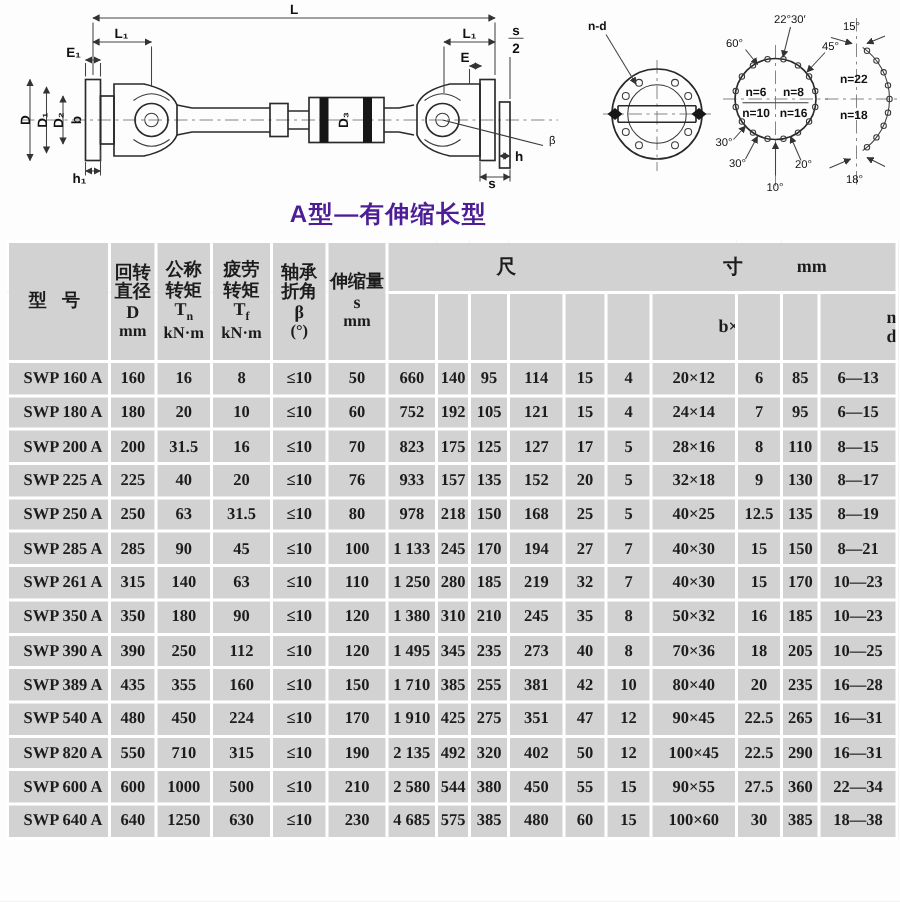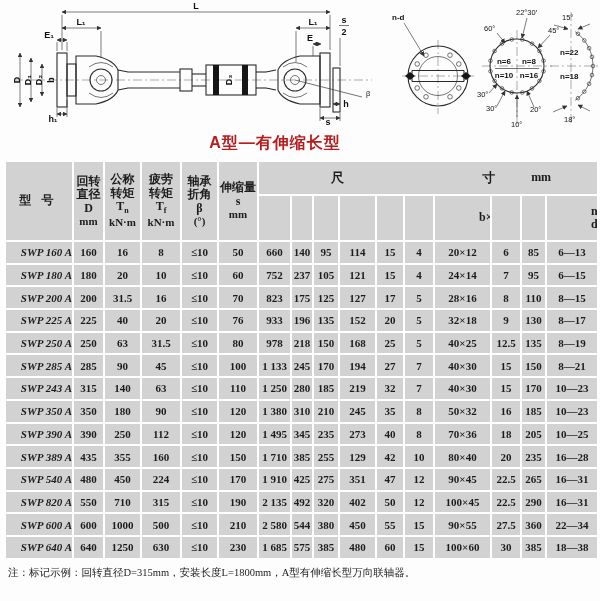--- a/index.html
+++ b/index.html
@@ -1,23 +1,23 @@
 <!DOCTYPE html>
 <html><head>
 <meta charset="utf-8">
 <style>
   html,body{margin:0;padding:0;}
   .page{position:relative;width:600px;height:601px;background:#fdfdfd;overflow:hidden;
         font-family:"Liberation Serif","DejaVu Serif",serif;color:#1c1c1c;}
   
   .drawing-area{position:relative;width:600px;height:160px;background:#fdfdfd;}
   .drawing-area svg{position:absolute;top:0;left:0;}
-  .caption{position:absolute;left:150px;top:133px;width:250px;text-align:center;
+  .caption{position:absolute;left:134px;top:133px;width:250px;text-align:center;
            font-family:"Liberation Sans","DejaVu Sans",sans-serif;
-           font-weight:bold;font-size:16px;letter-spacing:1px;color:#b91c1c;}
+           font-weight:bold;font-size:16px;letter-spacing:1px;color:#4c1d95;}
   .out{stroke:#2a2a2a;stroke-width:1.1;fill:none;}
   .thin{stroke:#3a3a3a;stroke-width:0.7;fill:none;}
   .dim{stroke:#444;stroke-width:0.7;fill:none;}
   .cl{stroke:#777;stroke-width:0.6;fill:none;stroke-dasharray:9 3 2 3;}
   .solidfill{fill:#161616;stroke:none;}
   .t{font-family:"Liberation Sans","DejaVu Sans",sans-serif;fill:#111;}
   .t9{font-size:9px;font-weight:bold;}
   .t8{font-size:8px;font-weight:bold;}
   .t7{font-size:7.5px;}
   
@@ -28,21 +28,21 @@
   thead th{font-size:12px;font-weight:bold;line-height:1.12;}
   thead .dims-group{height:32px;}
   .dgwrap{display:flex;align-items:center;font-size:13px;}
   .dg1{margin-left:72px;} .dg2{margin-left:auto;} .dg3{margin-left:36px;margin-right:46px;font-size:12px;}
   .subhead th{height:44px;padding-left:44px;}
   .hsub{font-size:8px;font-weight:bold;}
   .hnote{display:block;font-size:7.5px;font-weight:bold;line-height:1;}
   .unit{font-size:11px;}
   .model-title{letter-spacing:0.85em;padding-left:0.4em;text-align:right;}
   tbody td{height:20.7px;font-size:11px;font-weight:bold;white-space:nowrap;}
-  tbody td.model{text-align:right;padding-left:6px;font-style:italic;}
+  tbody td.model{text-align:center;padding-left:6px;}
   
   .notes{margin:5px 0 0 8px;font-size:10.5px;line-height:15px;color:#222;}
   .note2{margin-left:56px;}
 </style>
 </head>
 <body>
 
 <div class="page">
 
   <div class="drawing-area">
@@ -319,21 +319,21 @@
           <td>6—13</td>
         </tr>
         <tr>
           <td class="model">SWP 180 A</td>
           <td>180</td>
           <td>20</td>
           <td>10</td>
           <td>≤10</td>
           <td>60</td>
           <td>752</td>
-          <td>237</td>
+          <td>192</td>
           <td>105</td>
           <td>121</td>
           <td>15</td>
           <td>4</td>
           <td>24×14</td>
           <td>7</td>
           <td>95</td>
           <td>6—15</td>
         </tr>
         <tr>
@@ -355,21 +355,21 @@
           <td>8—15</td>
         </tr>
         <tr>
           <td class="model">SWP 225 A</td>
           <td>225</td>
           <td>40</td>
           <td>20</td>
           <td>≤10</td>
           <td>76</td>
           <td>933</td>
-          <td>196</td>
+          <td>157</td>
           <td>135</td>
           <td>152</td>
           <td>20</td>
           <td>5</td>
           <td>32×18</td>
           <td>9</td>
           <td>130</td>
           <td>8—17</td>
         </tr>
         <tr>
@@ -402,21 +402,21 @@
           <td>170</td>
           <td>194</td>
           <td>27</td>
           <td>7</td>
           <td>40×30</td>
           <td>15</td>
           <td>150</td>
           <td>8—21</td>
         </tr>
         <tr>
-          <td class="model">SWP 243 A</td>
+          <td class="model">SWP 261 A</td>
           <td>315</td>
           <td>140</td>
           <td>63</td>
           <td>≤10</td>
           <td>110</td>
           <td>1 250</td>
           <td>280</td>
           <td>185</td>
           <td>219</td>
           <td>32</td>
@@ -465,21 +465,21 @@
         <tr>
           <td class="model">SWP 389 A</td>
           <td>435</td>
           <td>355</td>
           <td>160</td>
           <td>≤10</td>
           <td>150</td>
           <td>1 710</td>
           <td>385</td>
           <td>255</td>
-          <td>129</td>
+          <td>381</td>
           <td>42</td>
           <td>10</td>
           <td>80×40</td>
           <td>20</td>
           <td>235</td>
           <td>16—28</td>
         </tr>
         <tr>
           <td class="model">SWP 540 A</td>
           <td>480</td>
@@ -534,30 +534,29 @@
           <td>360</td>
           <td>22—34</td>
         </tr>
         <tr>
           <td class="model">SWP 640 A</td>
           <td>640</td>
           <td>1250</td>
           <td>630</td>
           <td>≤10</td>
           <td>230</td>
-          <td>1 685</td>
+          <td>4 685</td>
           <td>575</td>
           <td>385</td>
           <td>480</td>
           <td>60</td>
           <td>15</td>
           <td>100×60</td>
           <td>30</td>
           <td>385</td>
           <td>18—38</td>
         </tr>
       </tbody>
   </table>
 
   <div class="notes">
-    <div>注：标记示例：回转直径D=315mm，安装长度L=1800mm，A型有伸缩长型万向联轴器。</div>
   </div>
 </div>
 
 </body></html>

